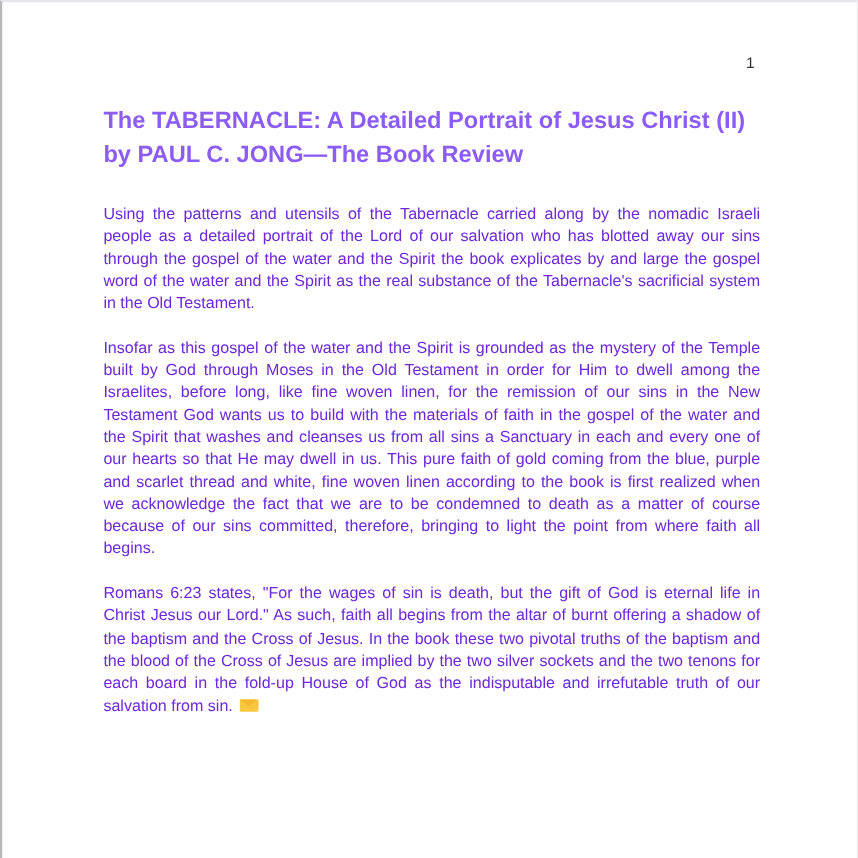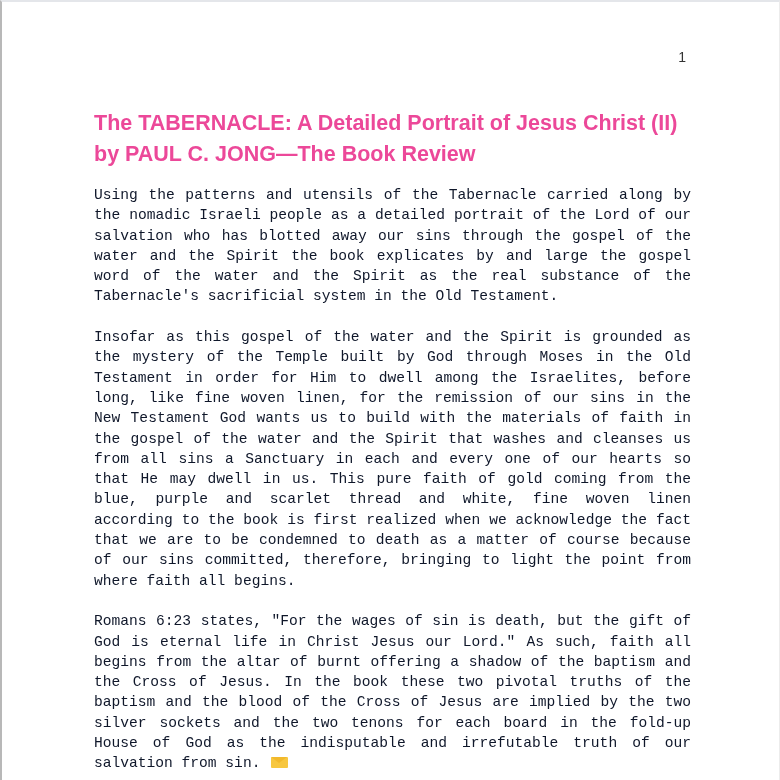--- a/index.html
+++ b/index.html
@@ -16,32 +16,31 @@
       border-left: 2px solid #b8b8b8;
       border-top: 2px solid #e4e6ea;
       border-right: 1px solid #ececec;
       background: #fff;
     }
     .page-number {
       position: absolute; right: 93px; top: 47px;
       font-size: 14px; color: #333;
     }
     .title {
-      position: absolute; left: 92px; top: 106px; width: 600px;
+      position: absolute; left: 92px; top: 92px; width: 600px;
       font-size: 21.5px; font-weight: bold; line-height: 31px;
-      color: #ec4899; margin: 0;
+      color: #8b5cf6; margin: 0;
     }
     .body {
       position: absolute; left: 92px; top: 183px; width: 597px;
     }
     .para {
       font-size: 14.6px; line-height: 20.3px;
       text-align: justify; margin: 0 0 20.3px 0;
-      color: #0f172a;
-      font-family: Liberation Mono, monospace;
+      color: #6d28d9;
     }
     .envelope {
       display: inline-block; width: 17px; height: 11px;
       background: #f7c740; border-radius: 1px;
       vertical-align: -1px; margin-left: 2px;
       position: relative;
     }
     .envelope::after {
       content: ""; position: absolute; left: 0; top: 0;
       width: 0; height: 0;

